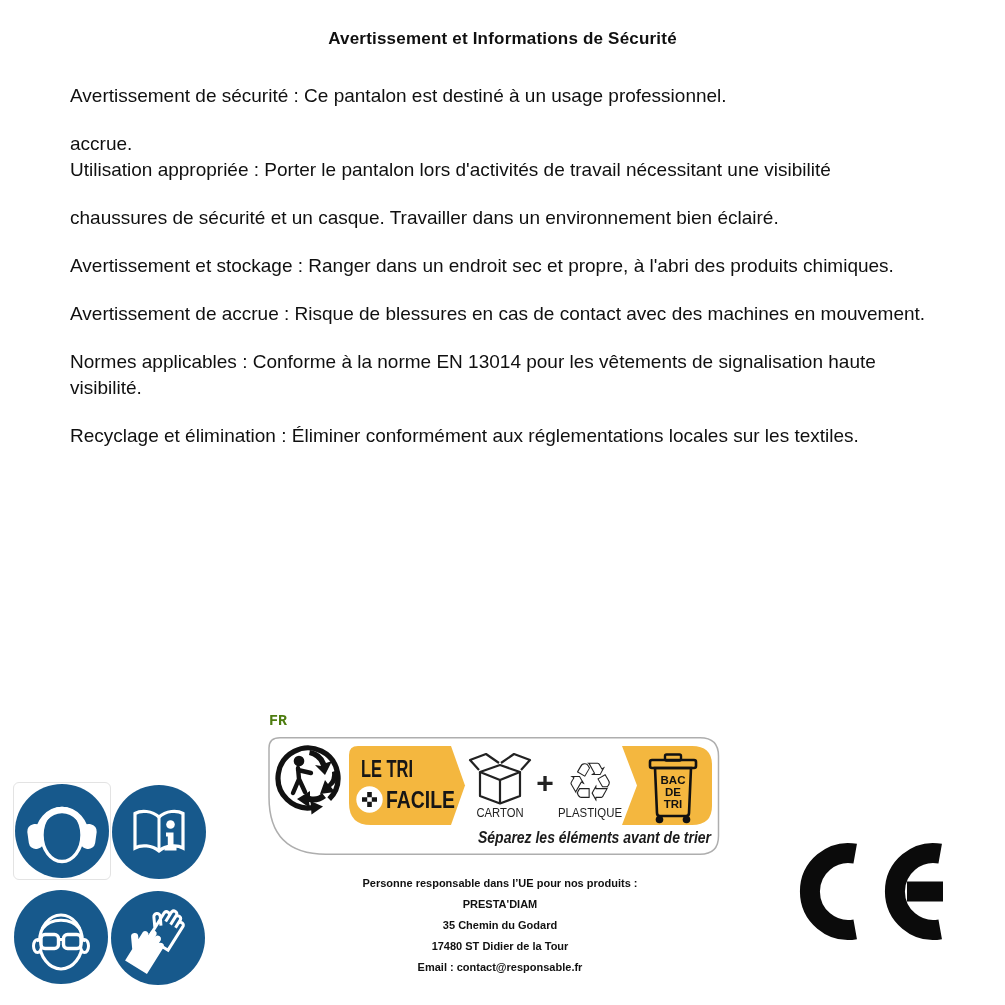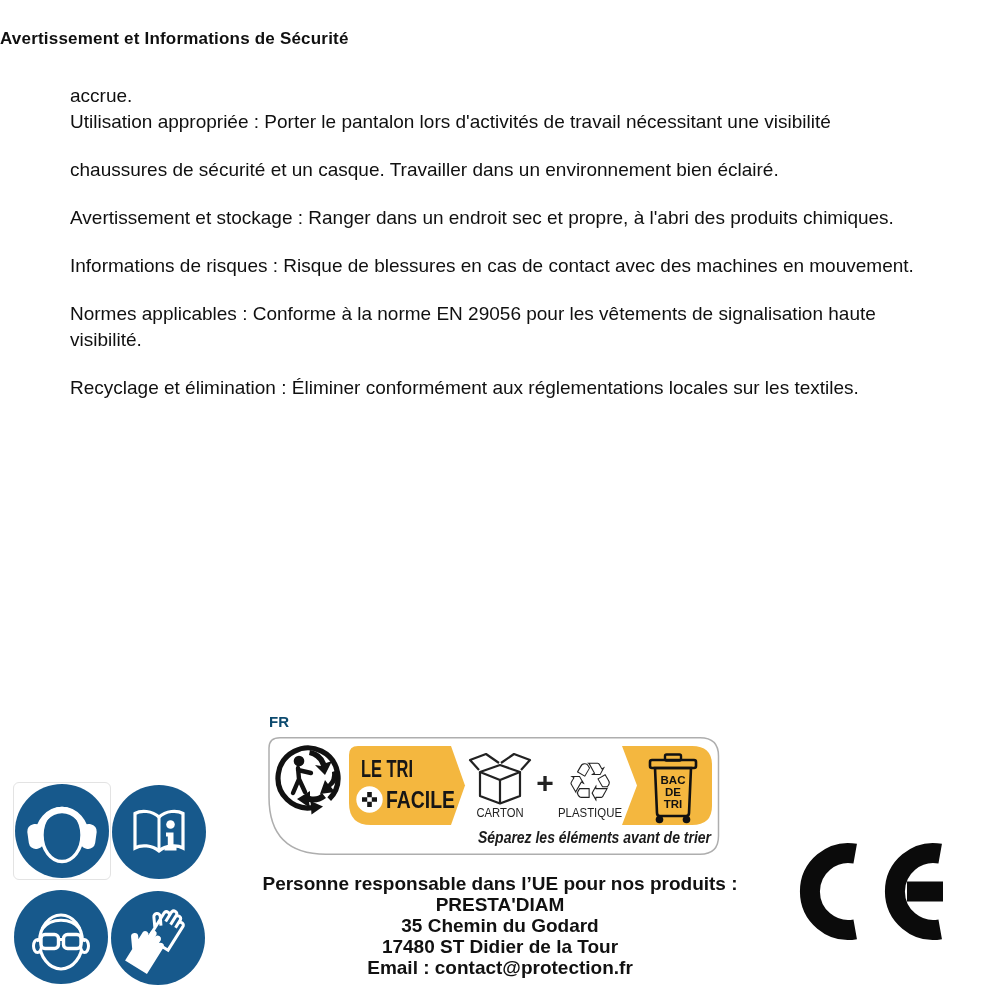--- a/index.html
+++ b/index.html
@@ -1,55 +1,58 @@
 <!DOCTYPE html>
 <html><head>
 <meta charset="utf-8">
 <style>
   html,body{margin:0;padding:0;background:#fff;}
   #page{position:relative;width:1005px;height:1005px;background:#fff;overflow:hidden;
         font-family:"Liberation Sans",sans-serif;color:#101010;}
-  .title{position:absolute;top:29px;left:0;width:1005px;text-align:left;
+  .title{position:absolute;top:29px;left:0;width:1005px;text-align:center;
          font-size:17px;font-weight:bold;letter-spacing:.2px;}
   .paras{position:absolute;left:70px;top:83px;width:880px;font-size:19px;line-height:26px;}
   .paras .para{margin:0 0 22px 0;}
   .paras .line{white-space:nowrap;}
   .icon-wrap{position:absolute;width:96px;height:96px;}
   .icon-wrap.sticker{border:1px solid #e3e3e3;border-radius:6px;}
-  .fr-code{position:absolute;left:269px;top:713px;font-size:15px;font-weight:bold;color:#0c4a6e;}
+  .fr-code{position:absolute;left:269px;top:713px;font-size:15px;font-weight:bold;color:#4d7c0f;font-family:Liberation Mono, monospace;}
   .triman-svg{position:absolute;left:268px;top:737px;}
   .resp{position:absolute;left:150px;top:873px;width:700px;text-align:center;
-        font-size:19px;font-weight:bold;line-height:21px;color:#111;}
+        font-size:11px;font-weight:bold;line-height:21px;color:#111;}
   .ce-svg{position:absolute;left:795px;top:838px;}
   svg text{font-family:"Liberation Sans",sans-serif;}
   svg text.dejavu{font-family:"DejaVu Sans",sans-serif;}
 </style>
 </head>
 <body>
 
 <div id="page">
 
   <div class="title">Avertissement et Informations de Sécurité</div>
 
   <div class="paras">
     <div class="para">
+      <div class="line">Avertissement de sécurité : Ce pantalon est destiné à un usage professionnel.</div>
+    </div>
+    <div class="para">
       <div class="line">accrue.</div>
       <div class="line">Utilisation appropriée : Porter le pantalon lors d'activités de travail nécessitant une visibilité</div>
     </div>
     <div class="para">
       <div class="line">chaussures de sécurité et un casque. Travailler dans un environnement bien éclairé.</div>
     </div>
     <div class="para">
       <div class="line">Avertissement et stockage : Ranger dans un endroit sec et propre, à l'abri des produits chimiques.</div>
     </div>
     <div class="para">
-      <div class="line">Informations de risques : Risque de blessures en cas de contact avec des machines en mouvement.</div>
+      <div class="line">Avertissement de accrue : Risque de blessures en cas de contact avec des machines en mouvement.</div>
     </div>
     <div class="para">
-      <div class="line">Normes applicables : Conforme à la norme EN 29056 pour les vêtements de signalisation haute</div>
+      <div class="line">Normes applicables : Conforme à la norme EN 13014 pour les vêtements de signalisation haute</div>
       <div class="line">visibilité.</div>
     </div>
     <div class="para">
       <div class="line">Recyclage et élimination : Éliminer conformément aux réglementations locales sur les textiles.</div>
     </div>
   </div>
 
   <div class="icon-wrap sticker" style="left:13px;top:782px;">
     <svg width="96" height="96" viewBox="0 0 96 96">
       <circle cx="48" cy="48" r="47" fill="#17598C"></circle>
@@ -142,21 +145,21 @@
     </g>
 
     <text x="443" y="106" text-anchor="end" font-size="17" font-style="italic" font-weight="700" fill="#1b1b1b" textLength="233" lengthAdjust="spacingAndGlyphs">Séparez les éléments avant de trier</text>
   </svg>
 
   <div class="resp">
     <div>Personne responsable dans l’UE pour nos produits :</div>
     <div>PRESTA'DIAM</div>
     <div>35 Chemin du Godard</div>
     <div>17480 ST Didier de la Tour</div>
-    <div>Email : contact@protection.fr</div>
+    <div>Email : contact@responsable.fr</div>
   </div>
 
   <svg class="ce-svg" width="200" height="110" viewBox="0 0 200 110">
     <path d="M 60.2,15.6 A 38.5,38.5 0 1 0 60.2,91.4" stroke="#0b0b0b" stroke-width="20" fill="none"></path>
     <path d="M 145.2,15.6 A 38.5,38.5 0 1 0 145.2,91.4" stroke="#0b0b0b" stroke-width="20" fill="none"></path>
     <path d="M 112,53.5 L 148,53.5" stroke="#0b0b0b" stroke-width="20" fill="none"></path>
   </svg>
 
 </div>
 

